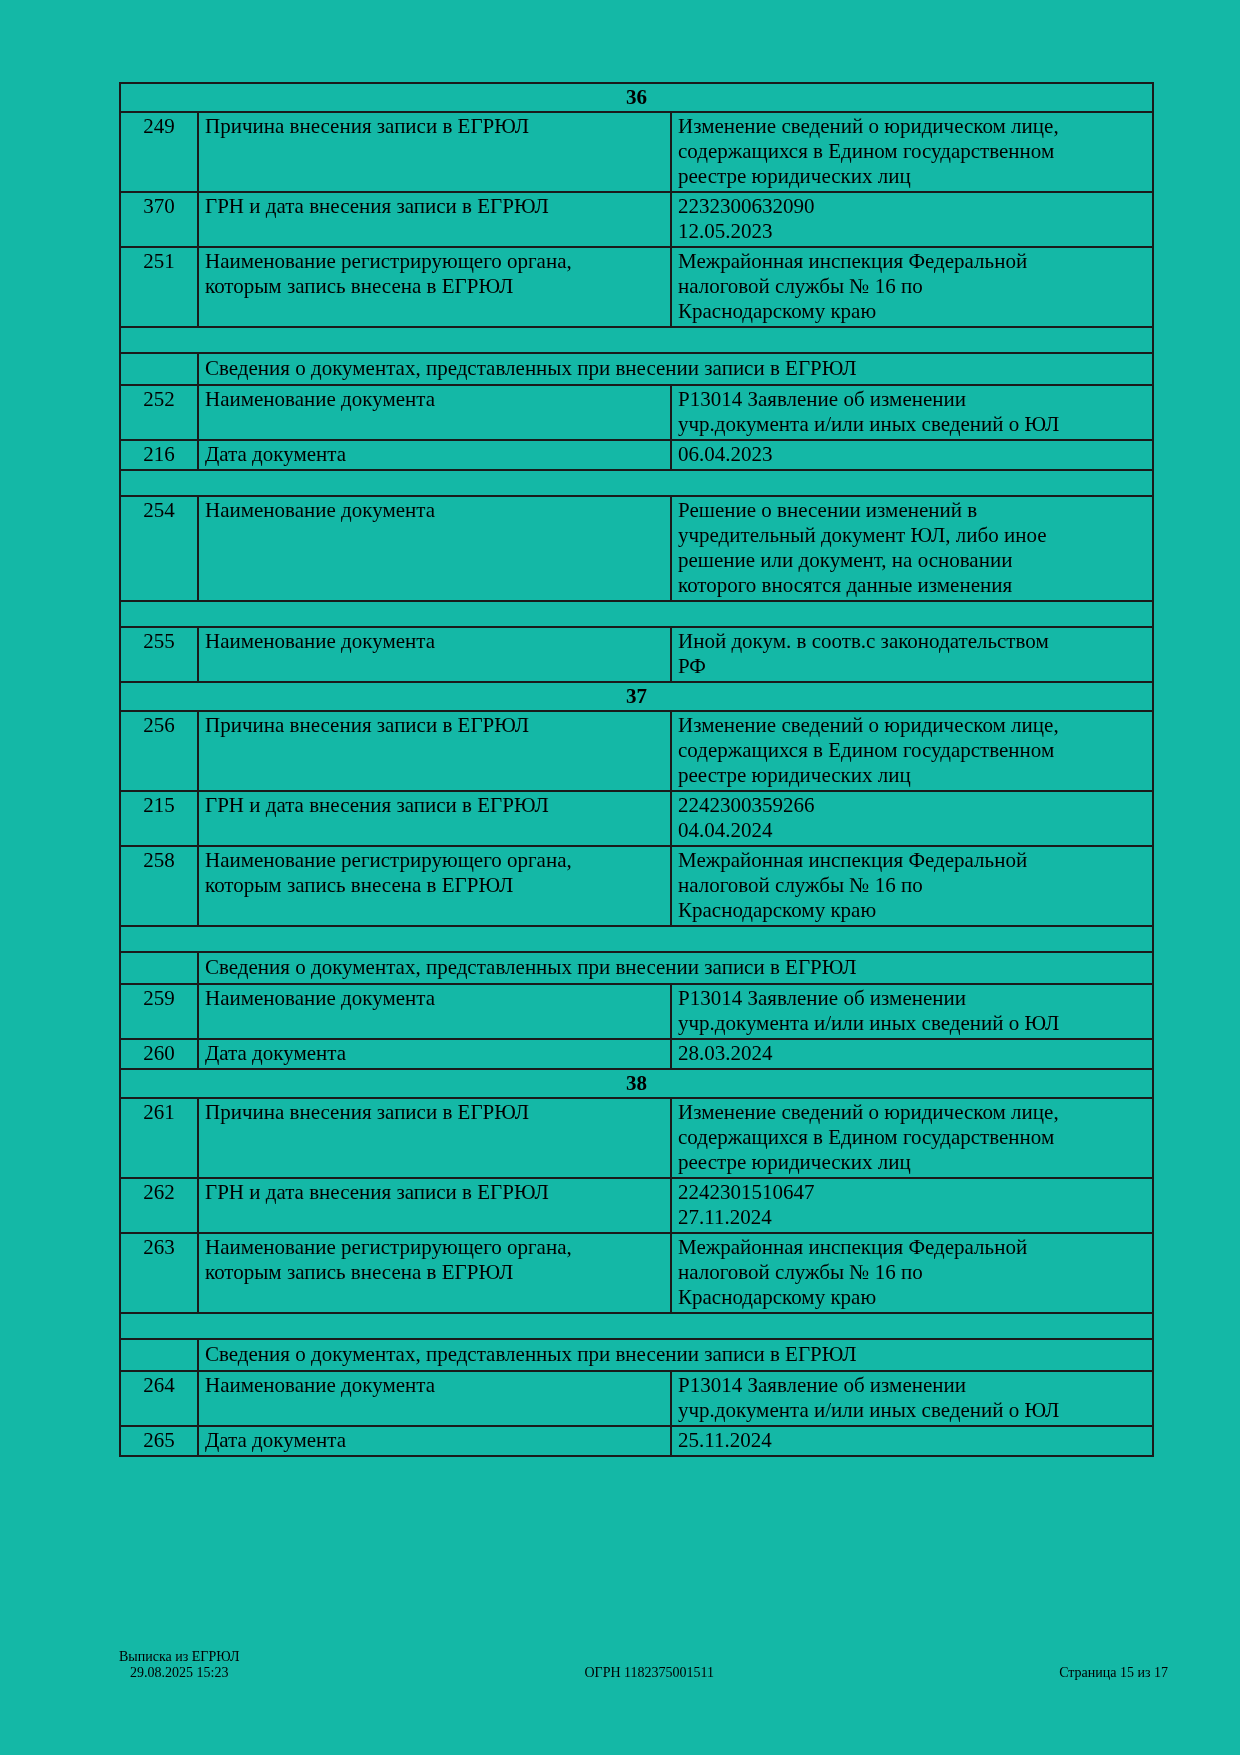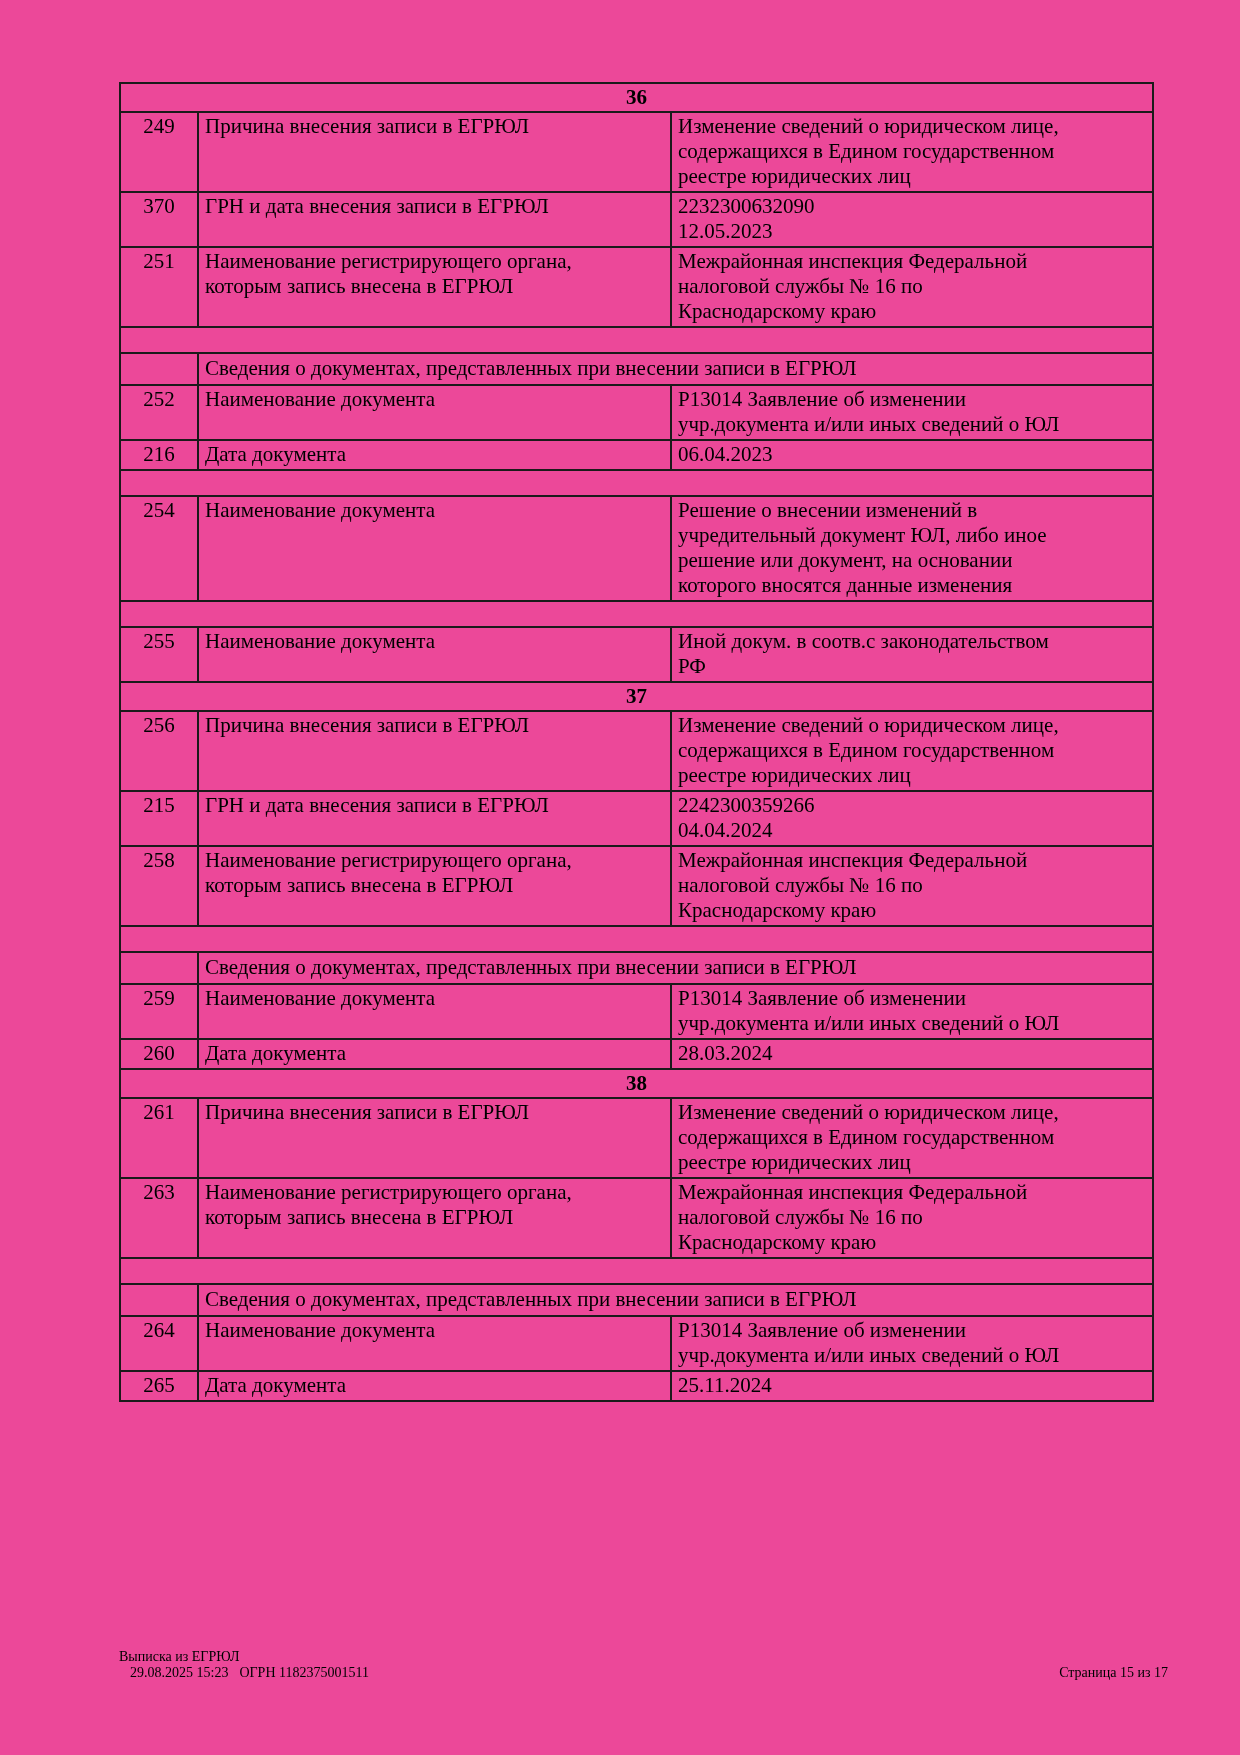--- a/index.html
+++ b/index.html
@@ -4,21 +4,21 @@
 <style>
   html, body {
     margin: 0;
     padding: 0;
     background: #ffffff;
   }
   .page {
     position: relative;
     width: 1240px;
     height: 1755px;
-    background: #ec4899;
+    background: #14b8a6;
     font-family: "Liberation Serif", "DejaVu Serif", serif;
     color: #000000;
     overflow: hidden;
   }
   table.egrul {
     position: absolute;
     left: 119px;
     top: 82px;
     width: 1033px;
     border-collapse: collapse;
@@ -59,21 +59,21 @@
     width: 1049px;
     font-size: 14px;
     line-height: 16px;
   }
   .footer-row {
     display: flex;
     justify-content: space-between;
     align-items: flex-end;
   }
   .footer-left { text-align: center; }
-  .footer-center { text-align: left; flex: 1; }
+  .footer-center { text-align: center; flex: 1; }
   .footer-right { text-align: center; }
 </style>
 </head>
 <body>
 
 <div class="page">
 
   <table class="egrul">
     <colgroup>
       <col style="width:78px">
@@ -187,20 +187,26 @@
         </tr>
         <tr class="section-row">
           <td colspan="3">38</td>
         </tr>
         <tr class="record-row">
           <td class="c-num">261</td>
           <td>Причина внесения записи в ЕГРЮЛ</td>
           <td>Изменение сведений о юридическом лице,
 содержащихся в Едином государственном
 реестре юридических лиц</td>
+        </tr>
+        <tr class="record-row">
+          <td class="c-num">262</td>
+          <td>ГРН и дата внесения записи в ЕГРЮЛ</td>
+          <td>2242301510647
+27.11.2024</td>
         </tr>
         <tr class="record-row">
           <td class="c-num">263</td>
           <td>Наименование регистрирующего органа,
 которым запись внесена в ЕГРЮЛ</td>
           <td>Межрайонная инспекция Федеральной
 налоговой службы № 16 по
 Краснодарскому краю</td>
         </tr>
         <tr class="spacer-row">

